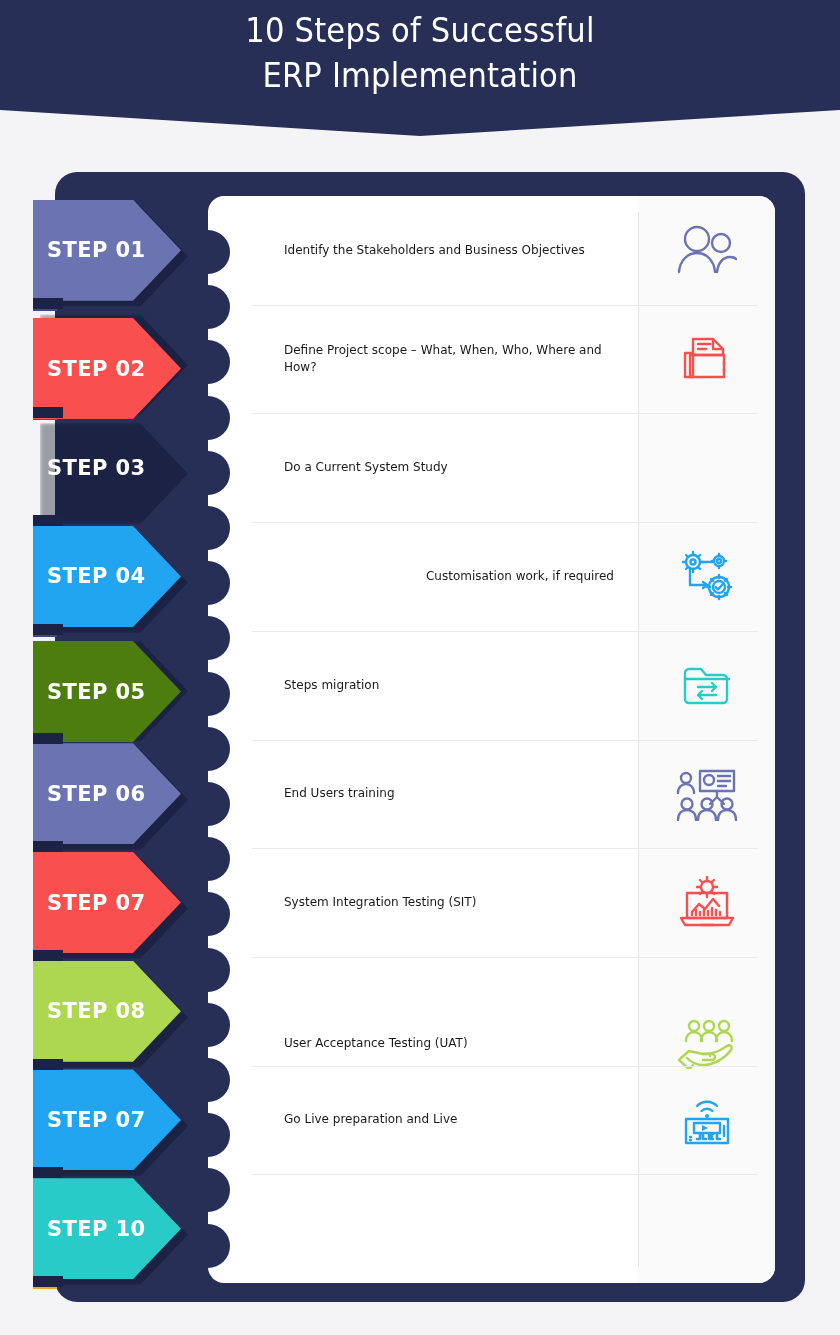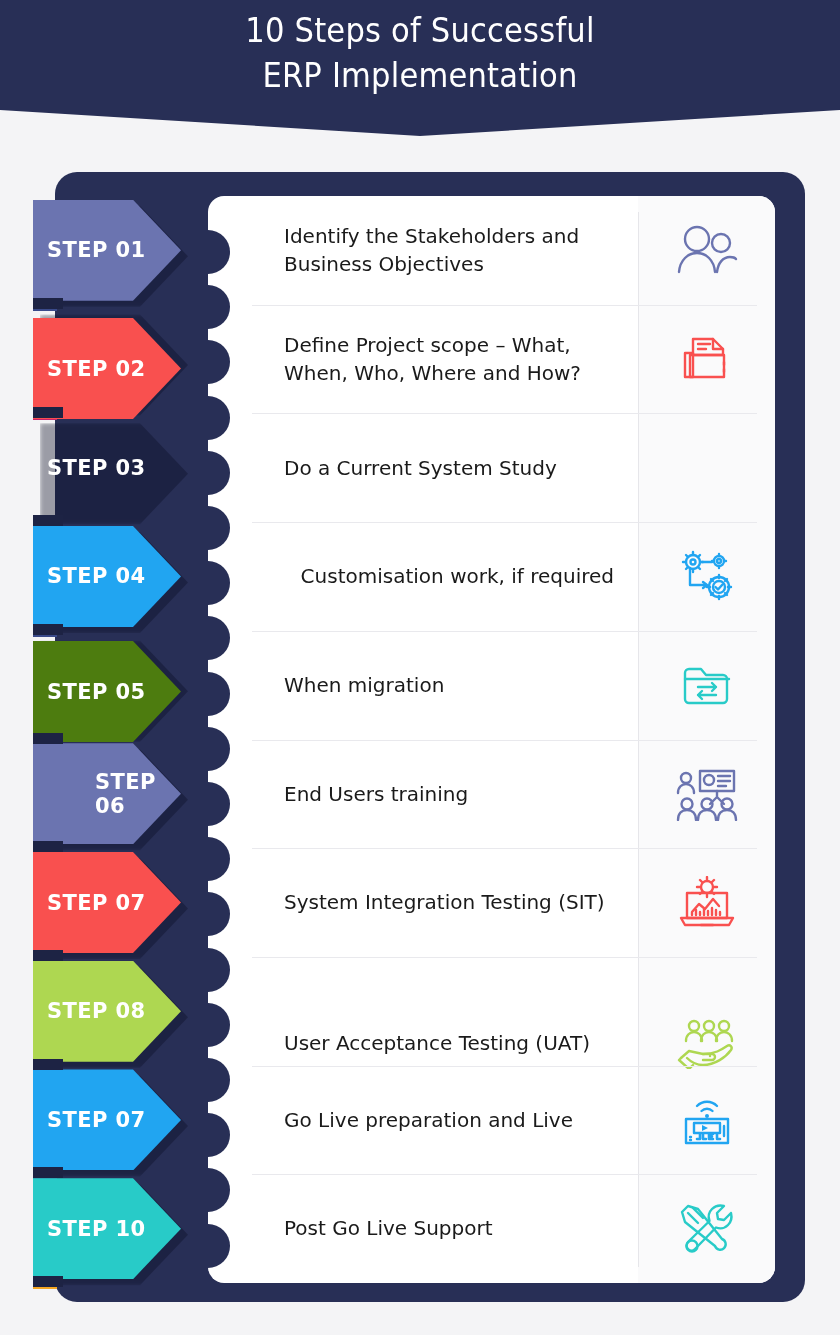--- a/index.html
+++ b/index.html
@@ -64,21 +64,21 @@
     background:#e6e6ea;
   }
 
   
   .row {
     position:absolute; left:0; width:100%; height:108.7px;
     display:flex; align-items:center;
   }
   .row-label {
     position:absolute; left:76px; width:330px;
-    font-size:20px; line-height:1.42; color:#1a1a1a;
+    font-size:12px; line-height:1.42; color:#1a1a1a;
     font-weight:400;
     font-family:"DejaVu Sans","Liberation Sans",sans-serif;
   }
   .row-icon {
     position:absolute; left:430px; width:137px;
     display:flex; align-items:center; justify-content:center;
   }
   .row-sep {
     position:absolute; left:44px; width:505px; height:1px;
     background:#e9e9ed;
@@ -203,21 +203,21 @@
       <path d="M37.5 38l2.5 2.5 4.5-5"></path>
       <path d="M41 26v3M41 47v3M29 38h3M50 38h3M33 30l2 2M47 44l2 2M49 30l-2 2M35 44l-2 2"></path>
       <path d="M12 19v17h16"></path>
               <path d="M25 33l4 3-4 3"></path>
             </g>
           </svg>
         </div>
       </div>
       <div class="row-sep" style="top: 326.1px;"></div>
       <div class="row" style="top: 434.8px;">
-        <div class="row-label">When migration</div>
+        <div class="row-label">Steps migration</div>
         <div class="row-icon">
           <svg width="56" height="48" viewBox="0 0 56 48">
       <path d="M6 12a4 4 0 014-4h12l5 6h17a4 4 0 014 4v20a4 4 0 01-4 4H10a4 4 0 01-4-4z" fill="none" stroke="#28cbc8" stroke-width="2.4" stroke-linecap="round" stroke-linejoin="round"></path>
       <path d="M6 18h44" fill="none" stroke="#28cbc8" stroke-width="2.4" stroke-linecap="round" stroke-linejoin="round"></path>
       <path d="M19 26h18M33 22l4 4-4 4" fill="none" stroke="#28cbc8" stroke-width="2.4" stroke-linecap="round" stroke-linejoin="round"></path>
       <path d="M37 34H19M23 30l-4 4 4 4" fill="none" stroke="#28cbc8" stroke-width="2.4" stroke-linecap="round" stroke-linejoin="round"></path>
           </svg>
         </div>
       </div>
       <div class="row-sep" style="top: 434.8px;"></div>
@@ -292,34 +292,20 @@
       <path d="M16 30h26v10H16z"></path>
       <path d="M24 32v6l6-3z" fill="#21a5f1" stroke="none"></path>
       <path d="M46 33v10"></path>
               <path d="M12 44h1M12 47h1"></path>
       <path d="M19 46h3v-5M25 41v5h3M31 41v5M31 41h4M31 43.5h3M31 46h4M39 41v5h3" stroke-width="2.6"></path>
             </g>
           </svg>
         </div>
       </div>
       <div class="row-sep" style="top: 869.6px;"></div>
-      <div class="row" style="top: 978.3px;">
-        <div class="row-label">Post Go Live Support</div>
-        <div class="row-icon">
-          <svg width="56" height="54" viewBox="0 0 56 54">
-      <g fill="none" stroke="#28cbc8" stroke-width="2.4" stroke-linecap="round" stroke-linejoin="round">
-              <path d="M45 4c-4-1-9 0-12 3-3.5 3.5-4 8-2.5 12L9 40c-2 2-2 5 0 7s5 2 7 0l21-21.5c4 1.5 8.5 1 12-2.5 3-3 4-8 3-12l-7 7-6-1-1-6z"></path>
-      <path d="M14 6l10 10"></path>
-              <path d="M9 11l10 10"></path>
-      <path d="M9 4l10 3 24 30a5.5 5.5 0 11-7 7L6 20 3 10z"></path>
-      <circle cx="13" cy="44" r="5.5"></circle>
-            </g>
-          </svg>
-        </div>
-      </div>
       <div class="row-sep" style="top: 978.3px;"></div>
       <div class="notch" style="top: 34px;"></div>
       <div class="notch" style="top: 89.2px;"></div>
       <div class="notch" style="top: 144.4px;"></div>
       <div class="notch" style="top: 199.6px;"></div>
       <div class="notch" style="top: 254.8px;"></div>
       <div class="notch" style="top: 310px;"></div>
       <div class="notch" style="top: 365.2px;"></div>
       <div class="notch" style="top: 420.4px;"></div>
       <div class="notch" style="top: 475.6px;"></div>
@@ -363,21 +349,21 @@
     </div>
     <div class="badge-shadow" style="top: 640.65px;"></div>
     <div class="badge-tab" style="top: 733.65px; background: rgb(245, 166, 35);"></div>
     <div class="badge-fold" style="top: 732.65px;"></div>
     <div class="badge" style="top: 641px; background: #4d7c0f;">
       <span class="badge-label">STEP 05</span>
     </div>
     <div class="badge-shadow" style="top: 749.35px;"></div>
     <div class="badge-tab" style="top: 842.35px; background: rgb(58, 74, 138);"></div>
     <div class="badge-fold" style="top: 841.35px;"></div>
-    <div class="badge" style="top: 743.35px; background: rgb(107, 116, 176); padding-left: 48px;">
+    <div class="badge" style="top: 743.35px; background: rgb(107, 116, 176);">
       <span class="badge-label">STEP 06</span>
     </div>
     <div class="badge-shadow" style="top: 858.05px;"></div>
     <div class="badge-tab" style="top: 951.05px; background: rgb(201, 32, 106);"></div>
     <div class="badge-fold" style="top: 950.05px;"></div>
     <div class="badge" style="top: 852.05px; background: rgb(249, 80, 79);">
       <span class="badge-label">STEP 07</span>
     </div>
     <div class="badge-shadow" style="top: 966.75px;"></div>
     <div class="badge-tab" style="top: 1059.75px; background: rgb(58, 154, 74);"></div>

